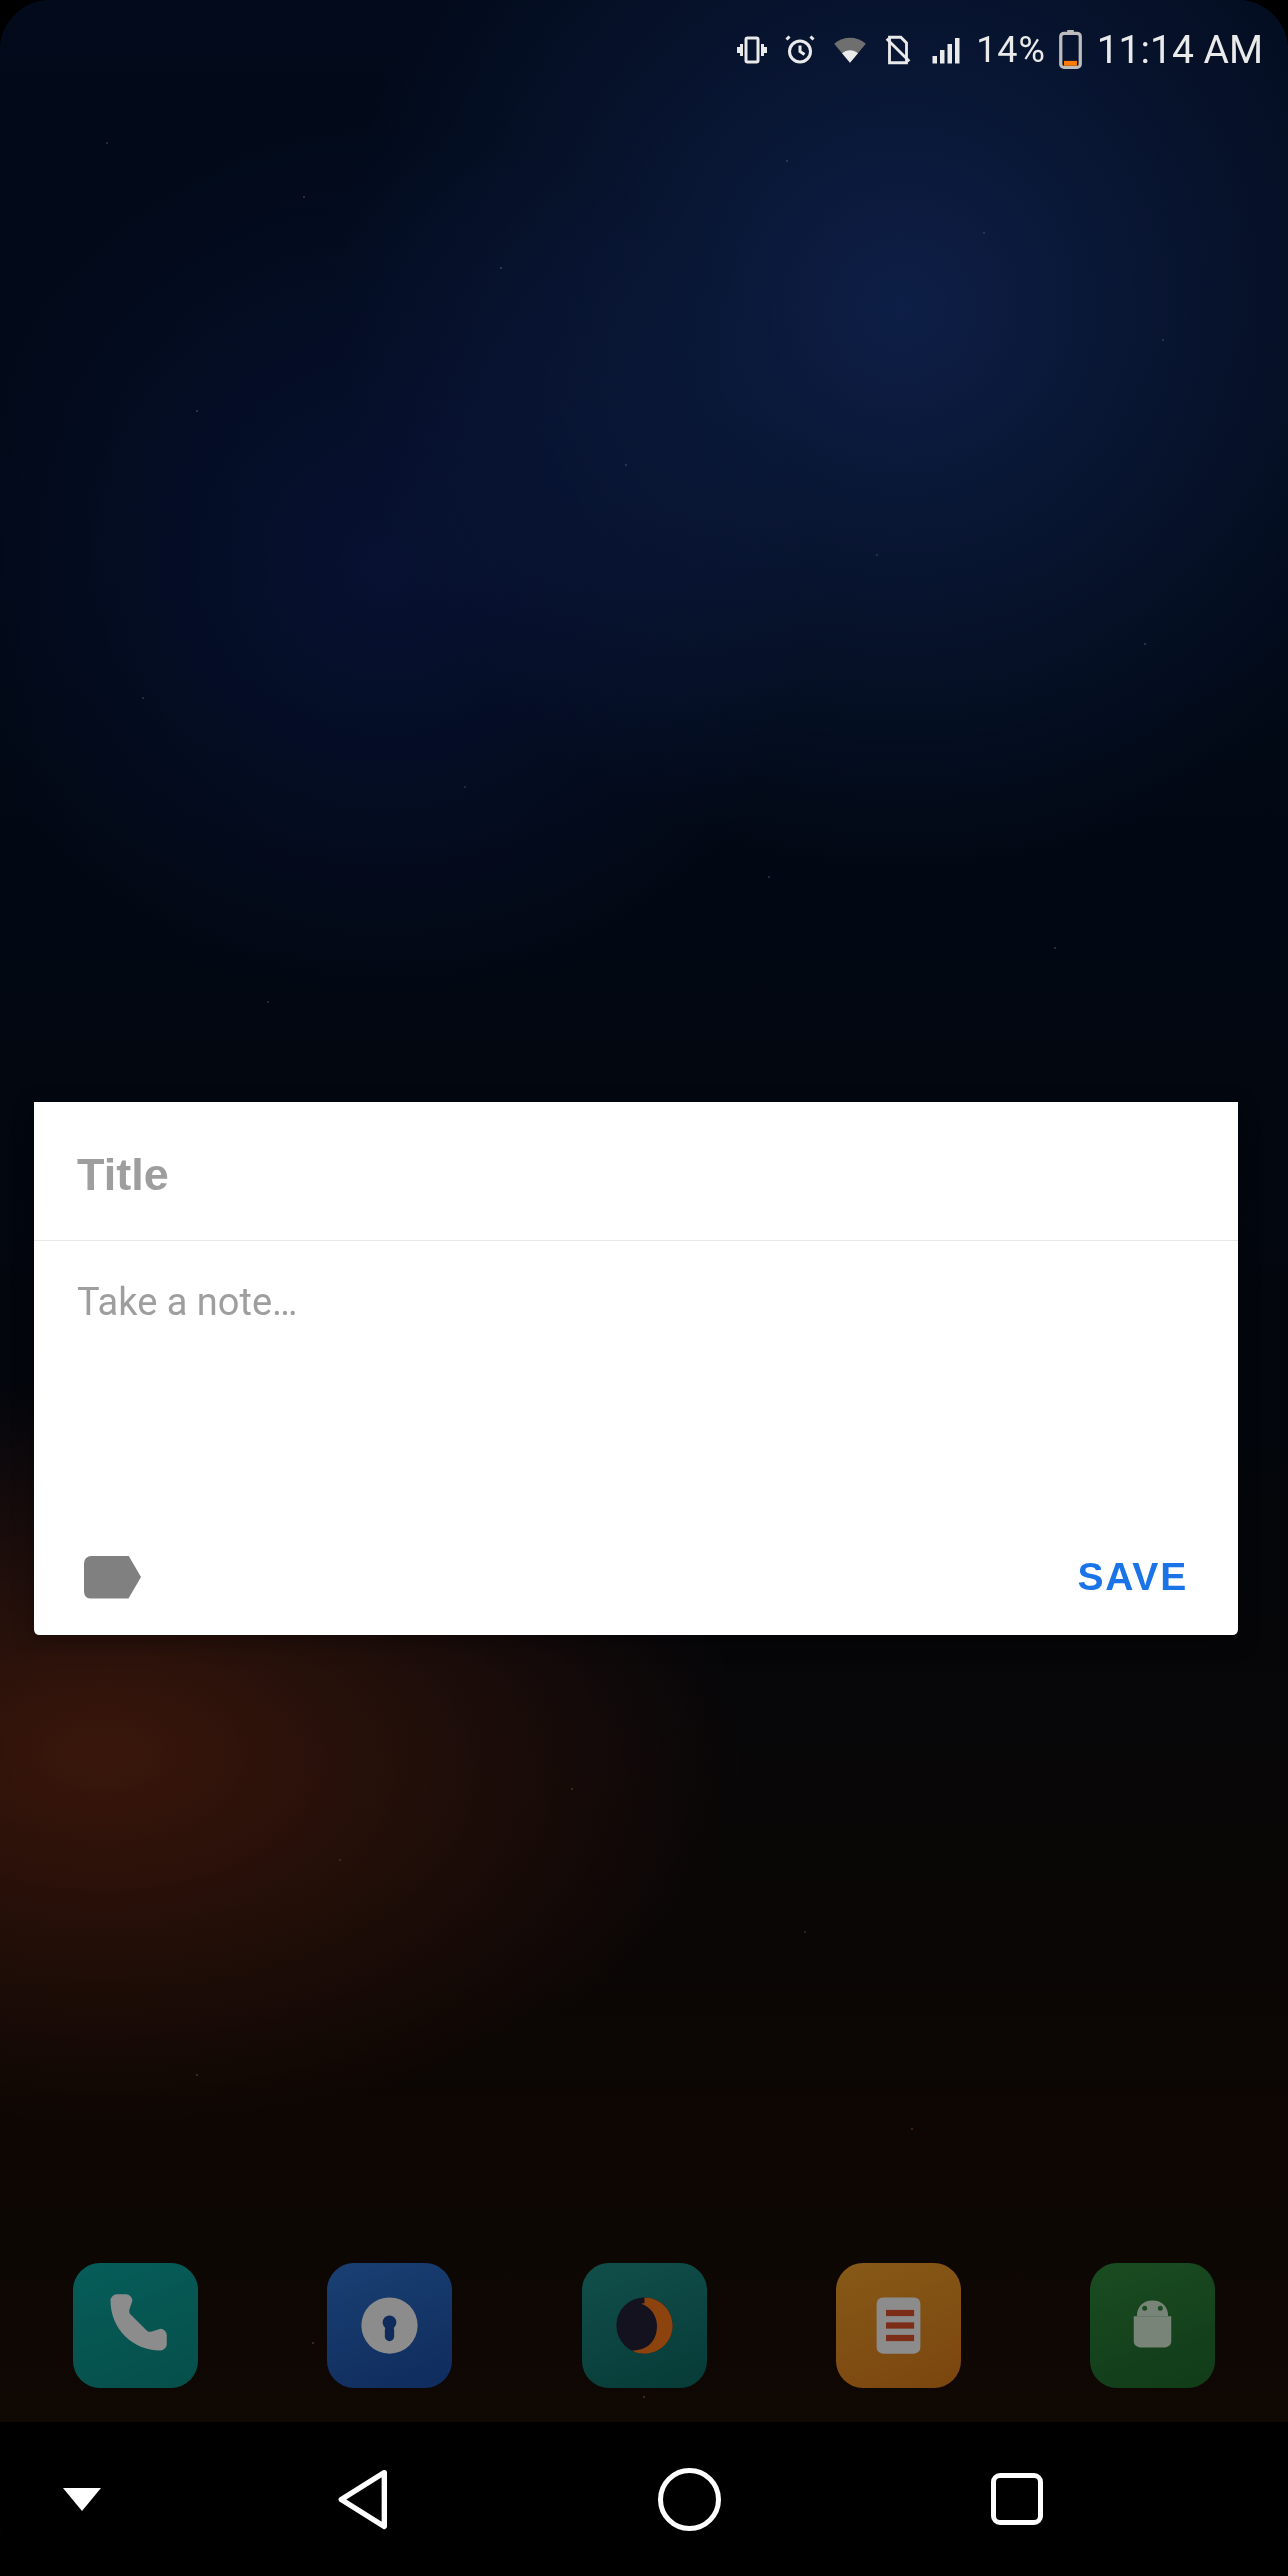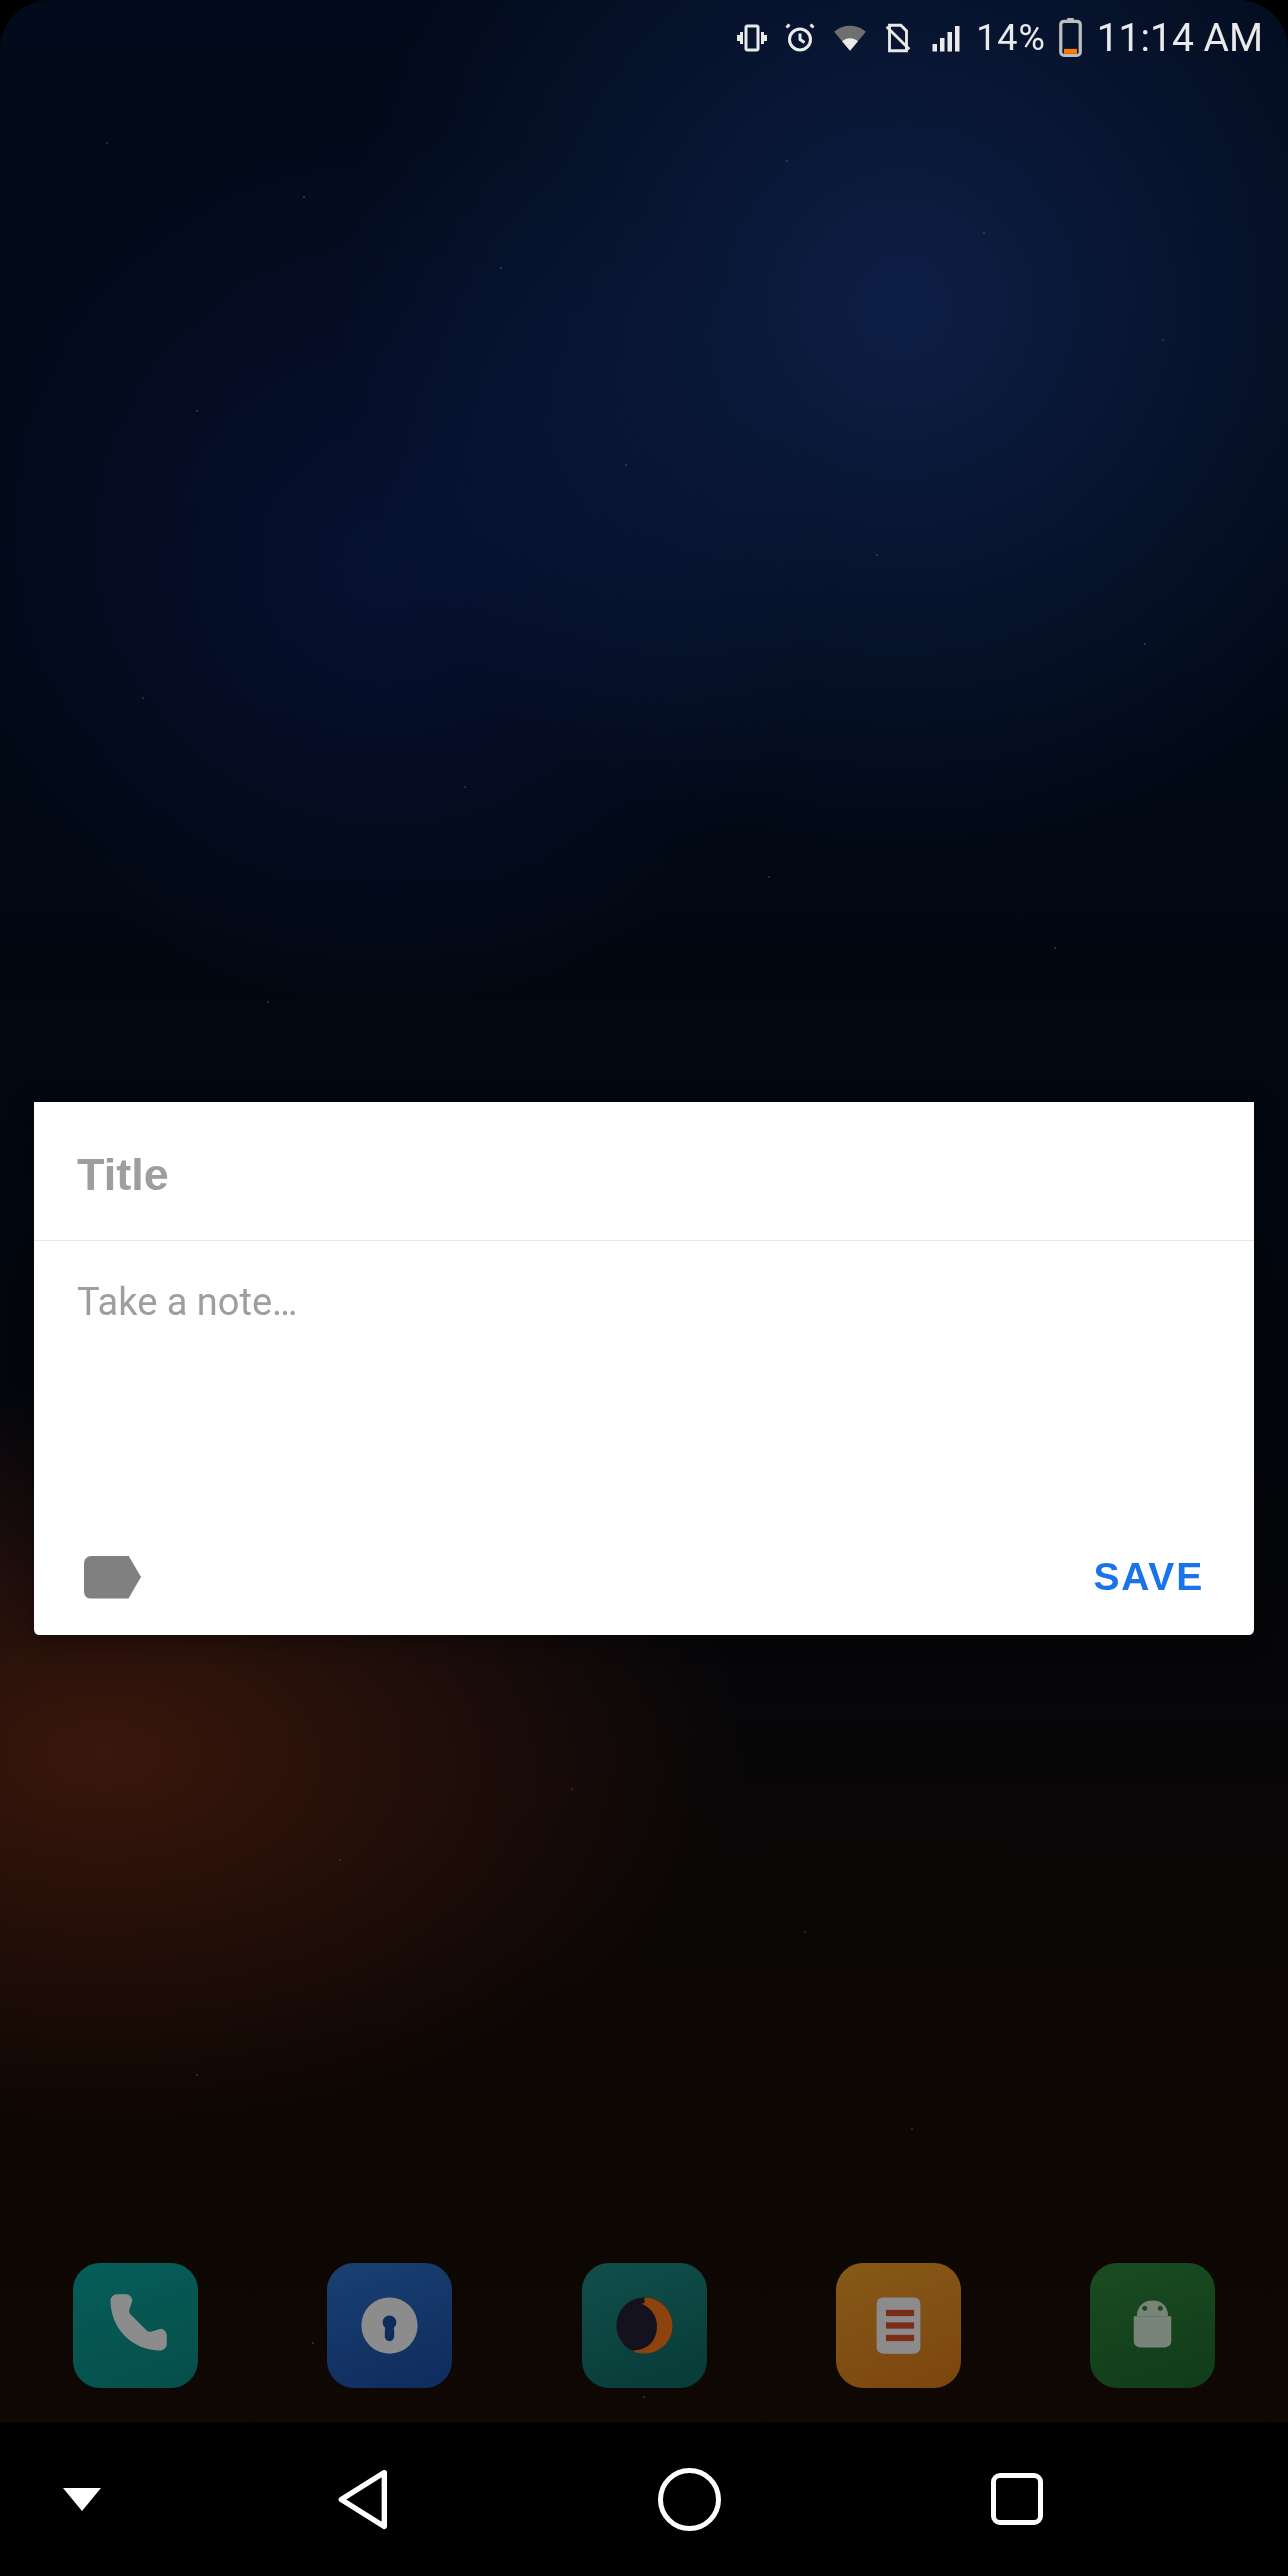--- a/index.html
+++ b/index.html
@@ -50,33 +50,33 @@
       radial-gradient(1.8px 1.8px at 912px 2129px,#ff9a3c,transparent 60%),
       radial-gradient(1.8px 1.8px at 313px 2343px,#ffd27a,transparent 60%),
       radial-gradient(1.8px 1.8px at 644px 2397px,#ffd27a,transparent 60%);
     opacity:.9;
   }
   
   .scrim { position:absolute; inset:0; background:rgba(0,0,0,.4); }
 
   
   .statusbar {
-    position:absolute; top:0; left:0; right:0; height:75px;
+    position:absolute; top:12px; left:0; right:0; height:75px;
     display:flex; align-items:center; justify-content:flex-end;
     padding:4px 25px; gap:12.5px;
     color:#eaeaea;
   }
   .statusbar .pct { font-size:36px; letter-spacing:0.9px; }
   .statusbar .clock { font-size:39px; margin-left:1px; }
   .ic { display:inline-flex; align-items:center; justify-content:center; }
   .ic svg { display:block; }
 
   
   .card {
-    position:absolute; left:34px; right:34px; top:1102px;
+    position:absolute; left:34px; right:50px; top:1102px;
     background:#fff; border-radius:5.4px;
     box-shadow:0 5.4px 21.5px rgba(0,0,0,.35);
     display:flex; flex-direction:column;
     height:533px;
   }
   .card .title-input {
     border:none; outline:none; width:100%;
     font-size:45px; font-weight:700; color:#222;
     padding:47px 43px 39px;
   }

